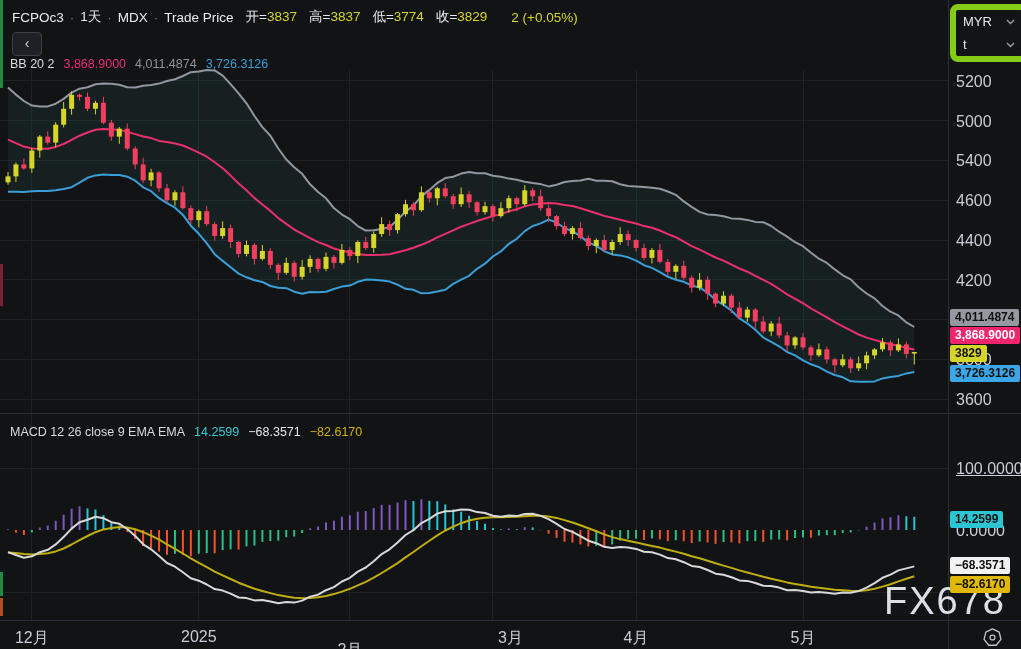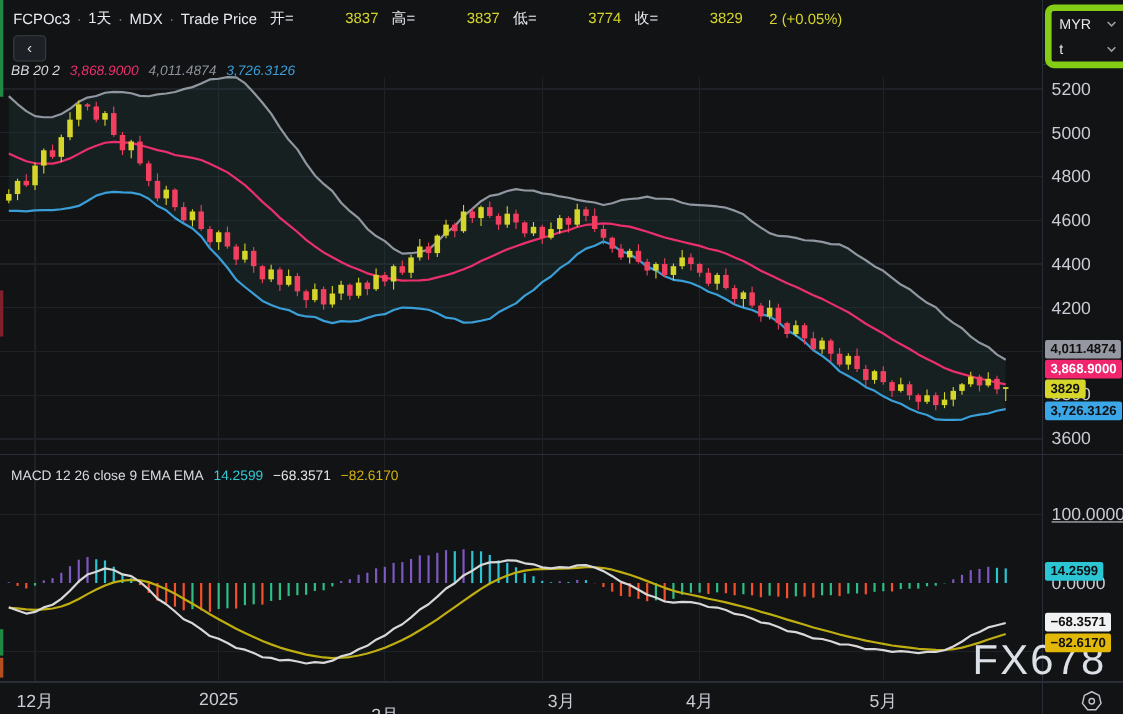--- a/index.html
+++ b/index.html
@@ -9,28 +9,28 @@
   .watermark{position:absolute;left:884px;top:580px;z-index:2;font-size:38px;font-weight:400;
              letter-spacing:2px;color:rgba(228,233,240,0.96);}
   #overlay{position:absolute;left:0;top:0;width:1021px;height:649px;z-index:3;pointer-events:none;}
   .tick{position:absolute;font-size:16px;color:#c9ccd4;white-space:nowrap;}
   .chip{position:absolute;left:950px;height:17px;line-height:17px;padding:0 5px;font-size:12px;
         font-weight:700;border-radius:2px;white-space:nowrap;z-index:4;}
   .hdr{position:absolute;left:12px;top:8px;z-index:5;display:flex;align-items:center;gap:6px;
        font-size:13.5px;color:#e8ebf1;font-weight:500;}
   .hdr .dot{color:#7b8089;}
   .hdr .pair{margin-left:6px;}
-  .hdr .oval{color:var(--up);margin-left:47px;}
+  .hdr .oval{color:var(--up);}
   .hdr .chg{color:var(--up);margin-left:18px;}
   .back-btn{position:absolute;left:12px;top:32px;width:28px;height:22px;z-index:5;background:#1d2025;
             border:1px solid #3a3e46;border-radius:4px;color:#d7dae0;font-size:14px;line-height:20px;
             text-align:center;cursor:pointer;}
   .legend{position:absolute;z-index:5;display:flex;align-items:center;gap:9px;font-size:12.5px;
           color:#d7dae0;font-weight:500;}
-  .bb-legend{left:10px;top:57px;font-style:italic;}
+  .bb-legend{left:10px;top:57px;}
   .macd-legend{left:10px;top:425px;}
   .v-pink{color:var(--bb_basis);} .v-gray{color:#8d939c;} .v-blue{color:var(--bb_lower);}
   .v-teal{color:#35c8d6;} .v-white{color:#e6e6e6;} .v-yellow{color:#d4b20c;}
   .side-box{position:absolute;left:950px;top:4px;width:66px;z-index:6;border:6px solid #84cc16;
             border-radius:8px;background:#131416;color:#e8e8e8;font-size:13px;}
   .side-row{display:flex;align-items:center;justify-content:space-between;padding:4px 7px;cursor:pointer;}
   .side-row svg{display:block;}
   .axis-underline{position:absolute;left:948px;top:58px;width:73px;height:1px;background:#2a2e39;z-index:5;}
   .settings-icon{position:absolute;left:981px;top:626px;z-index:6;cursor:pointer;}
   .edge-strip{position:absolute;left:0;top:0;width:3px;height:649px;z-index:6;}
@@ -414,21 +414,21 @@
       <line x1="0" y1="413" x2="1021" y2="413" stroke="#2a2e39" stroke-width="1" shape-rendering="crispEdges"></line>
       <line x1="0" y1="620" x2="1021" y2="620" stroke="#2a2e39" stroke-width="1" shape-rendering="crispEdges"></line>
       <line x1="948" y1="0" x2="948" y2="649" stroke="#2a2e39" stroke-width="1" shape-rendering="crispEdges"></line>
     </svg>
 
   <div class="watermark">FX678</div>
 
   <div id="overlay">
       <div class="tick" style="left: 956px; top: 72.936px;">5200</div>
       <div class="tick" style="left: 956px; top: 112.703px;">5000</div>
-      <div class="tick" style="left: 956px; top: 152.471px;">4800</div>
+      <div class="tick" style="left: 956px; top: 152.471px;">5400</div>
       <div class="tick" style="left: 956px; top: 192.238px;">4600</div>
       <div class="tick" style="left: 956px; top: 232.006px; text-align: center;">4400</div>
       <div class="tick" style="left: 956px; top: 271.773px;">4200</div>
       <div class="tick" style="left: 956px; top: 311.541px;">4000</div>
       <div class="tick" style="left: 956px; top: 351.308px;">3800</div>
       <div class="tick" style="left: 956px; top: 391.076px;">3600</div>
       <div class="tick" style="left: 956px; top: 460px; text-decoration: underline;">100.0000</div>
       <div class="tick" style="left: 956px; top: 522px;">0.0000</div>
       <div class="tick" style="top: 628px; width: 60px; text-align: center; left: 1.85px;">12月</div>
       <div class="tick" style="top: 628px; width: 60px; text-align: center; left: 168.8px;">2025</div>

